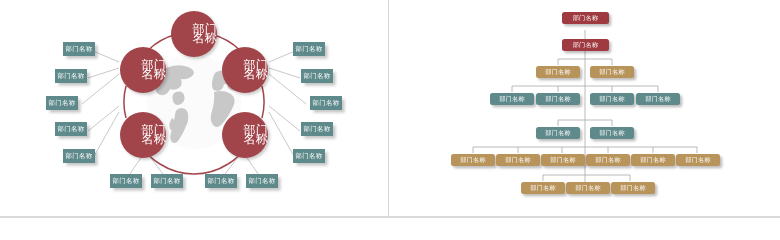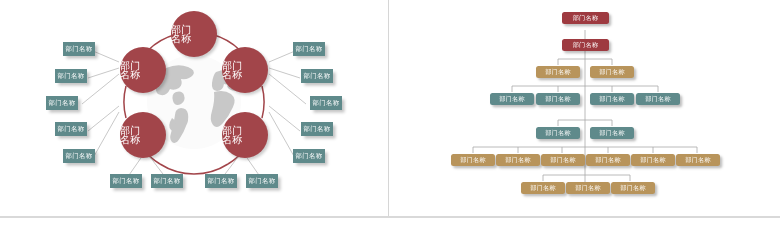--- a/index.html
+++ b/index.html
@@ -60,26 +60,26 @@
     left: 0; top: 0;
     width: 388px; height: 217px;
   }
   .circle-node {
     position: absolute;
     width: 46px;
     height: 46px;
     border-radius: 50%;
     background: #a2454a;
     color: #ffffff;
-    font-size: 10px;
+    font-size: 12px;
     line-height: 9.4px;
     letter-spacing: 0.3px;
     display: flex;
     flex-direction: column;
-    align-items: flex-start;
+    align-items: flex-end;
     justify-content: center;
     text-align: center;
     box-shadow: 2px 2px 3px rgba(0,0,0,0.20);
     box-sizing: border-box;
   }
   .circle-node span { display: block; }
 
   .teal-box {
     position: absolute;
     background: #5f8a8b;

